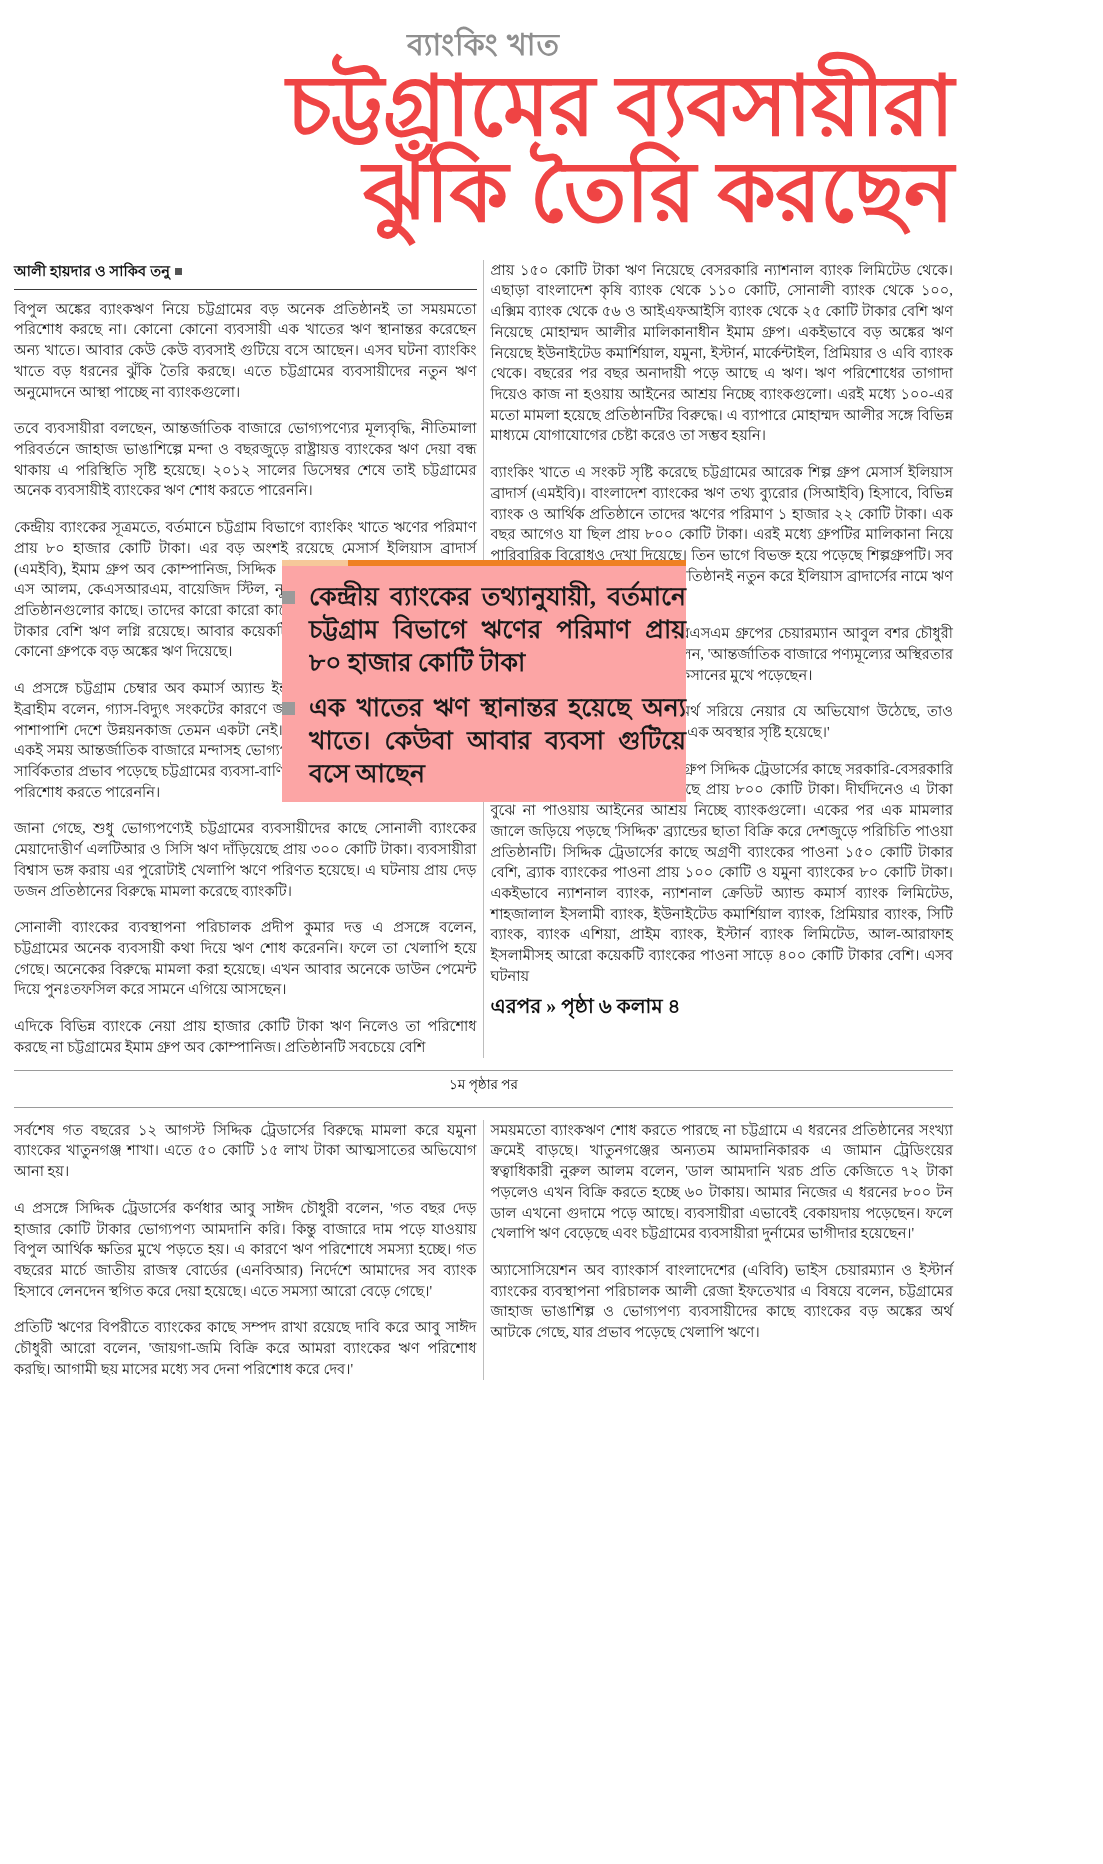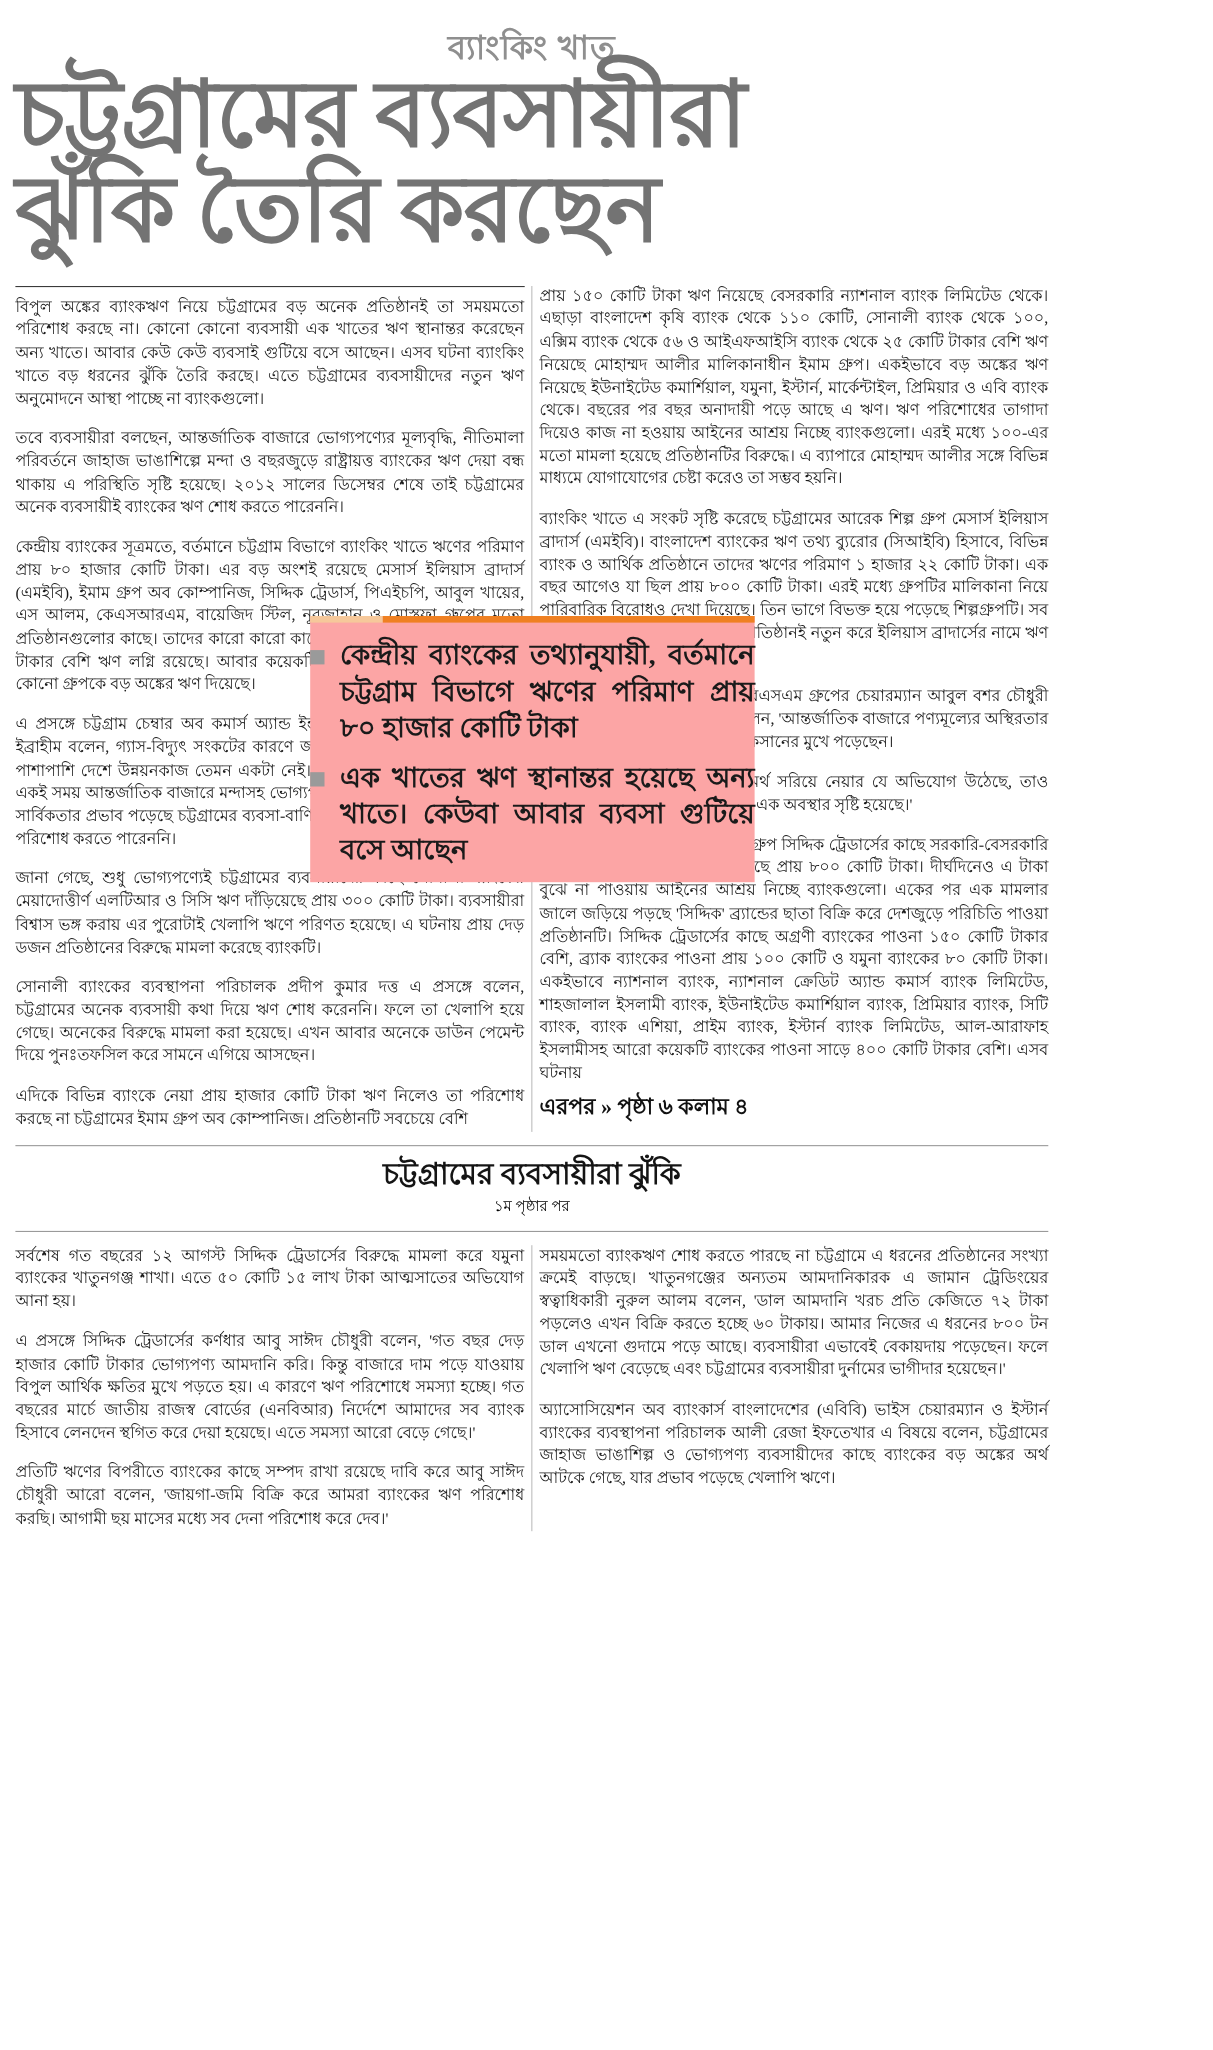--- a/index.html
+++ b/index.html
@@ -21,28 +21,28 @@
   .kicker{
     text-align:center;
     font-size:30px;
     letter-spacing:1px;
     color:#8f8f8f;
     font-weight:700;
     margin:28px 0 2px 0;
     line-height:1.1;
   }
   .headline{
-    text-align:left;
+    text-align:right;
     font-weight:700;
     font-size:84px;
     line-height:0.98;
     letter-spacing:-1px;
-    color:#737373;
+    color:#ef4444;
     margin:4px 0 0 0;
-    font-family:Liberation Serif, serif;
+    font-family:Liberation Sans, sans-serif;
   }
   .headline .hl-line{display:block;}
   .headline .hl-line + .hl-line{margin-top:4px;}
 
   
   .body-wrap{
     position:relative;
     margin-top:26px;
     display:grid;
     grid-template-columns:1fr 1fr 1fr 1fr;
@@ -153,20 +153,23 @@
   <div class="kicker">ব্যাংকিং খাত</div>
 
   <h1 class="headline">
     <span class="hl-line">চট্টগ্রামের ব্যবসায়ীরা</span>
     <span class="hl-line">ঝুঁকি তৈরি করছেন</span>
   </h1>
 
   <div class="body-wrap">
 
     <div class="col" style="grid-column:1 / span 2;">
+      <div class="byline">
+        <span>আলী হায়দার ও সাকিব তনু</span><span class="sq"></span>
+      </div>
       <div class="byline-rule"></div>
 
       <p class="para">বিপুল অঙ্কের ব্যাংকঋণ নিয়ে চট্টগ্রামের বড় অনেক প্রতিষ্ঠানই তা সময়মতো পরিশোধ করছে না। কোনো কোনো ব্যবসায়ী এক খাতের ঋণ স্থানান্তর করেছেন অন্য খাতে। আবার কেউ কেউ ব্যবসাই গুটিয়ে বসে আছেন। এসব ঘটনা ব্যাংকিং খাতে বড় ধরনের ঝুঁকি তৈরি করছে। এতে চট্টগ্রামের ব্যবসায়ীদের নতুন ঋণ অনুমোদনে আস্থা পাচ্ছে না ব্যাংকগুলো।</p>
       <p class="para">তবে ব্যবসায়ীরা বলছেন, আন্তর্জাতিক বাজারে ভোগ্যপণ্যের মূল্যবৃদ্ধি, নীতিমালা পরিবর্তনে জাহাজ ভাঙাশিল্পে মন্দা ও বছরজুড়ে রাষ্ট্রায়ত্ত ব্যাংকের ঋণ দেয়া বন্ধ থাকায় এ পরিস্থিতি সৃষ্টি হয়েছে। ২০১২ সালের ডিসেম্বর শেষে তাই চট্টগ্রামের অনেক ব্যবসায়ীই ব্যাংকের ঋণ শোধ করতে পারেননি।</p>
       <p class="para">কেন্দ্রীয় ব্যাংকের সূত্রমতে, বর্তমানে চট্টগ্রাম বিভাগে ব্যাংকিং খাতে ঋণের পরিমাণ প্রায় ৮০ হাজার কোটি টাকা। এর বড় অংশই রয়েছে মেসার্স ইলিয়াস ব্রাদার্স (এমইবি), ইমাম গ্রুপ অব কোম্পানিজ, সিদ্দিক ট্রেডার্স, পিএইচপি, আবুল খায়ের, এস আলম, কেএসআরএম, বায়েজিদ স্টিল, নূরজাহান ও মোস্তফা গ্রুপের মতো প্রতিষ্ঠানগুলোর কাছে। তাদের কারো কারো কাছে একাধিক ব্যাংকের হাজার কোটি টাকার বেশি ঋণ লগ্নি রয়েছে। আবার কয়েকটি ব্যাংক সিন্ডিকেট করেও কোনো কোনো গ্রুপকে বড় অঙ্কের ঋণ দিয়েছে।</p>
       <p class="para">এ প্রসঙ্গে চট্টগ্রাম চেম্বার অব কমার্স অ্যান্ড ইন্ডাস্ট্রিজের সভাপতি মোর্শেদ মুরাদ ইব্রাহীম বলেন, গ্যাস-বিদ্যুৎ সংকটের কারণে জাহাজ ভাঙাশিল্প ক্ষতিগ্রস্ত হয়েছে। পাশাপাশি দেশে উন্নয়নকাজ তেমন একটা নেই। ফলে রডের চাহিদাও কমে গেছে। একই সময় আন্তর্জাতিক বাজারে মন্দাসহ ভোগ্যপণ্যের দাম বেড়েছে কয়েক দফা। এ সার্বিকতার প্রভাব পড়েছে চট্টগ্রামের ব্যবসা-বাণিজ্যে। ফলে অনেকেই ব্যাংকের ঋণ পরিশোধ করতে পারেননি।</p>
       <p class="para">জানা গেছে, শুধু ভোগ্যপণ্যেই চট্টগ্রামের ব্যবসায়ীদের কাছে সোনালী ব্যাংকের মেয়াদোত্তীর্ণ এলটিআর ও সিসি ঋণ দাঁড়িয়েছে প্রায় ৩০০ কোটি টাকা। ব্যবসায়ীরা বিশ্বাস ভঙ্গ করায় এর পুরোটাই খেলাপি ঋণে পরিণত হয়েছে। এ ঘটনায় প্রায় দেড় ডজন প্রতিষ্ঠানের বিরুদ্ধে মামলা করেছে ব্যাংকটি।</p>
       <p class="para">সোনালী ব্যাংকের ব্যবস্থাপনা পরিচালক প্রদীপ কুমার দত্ত এ প্রসঙ্গে বলেন, চট্টগ্রামের অনেক ব্যবসায়ী কথা দিয়ে ঋণ শোধ করেননি। ফলে তা খেলাপি হয়ে গেছে। অনেকের বিরুদ্ধে মামলা করা হয়েছে। এখন আবার অনেকে ডাউন পেমেন্ট দিয়ে পুনঃতফসিল করে সামনে এগিয়ে আসছেন।</p>
       <p class="para">এদিকে বিভিন্ন ব্যাংকে নেয়া প্রায় হাজার কোটি টাকা ঋণ নিলেও তা পরিশোধ করছে না চট্টগ্রামের ইমাম গ্রুপ অব কোম্পানিজ। প্রতিষ্ঠানটি সবচেয়ে বেশি</p>
     </div>
@@ -192,21 +195,20 @@
       </div>
       <div class="pq-item">
         <span class="pq-bullet"></span>
         <span class="pq-text">এক খাতের ঋণ স্থানান্তর হয়েছে অন্য খাতে। কেউবা আবার ব্যবসা গুটিয়ে বসে আছেন</span>
       </div>
     </aside>
   </div>
 
   <div class="subsection">
     <div class="sec-rule"></div>
-    <div class="sub-headline" style="margin-top:10px;">চট্টগ্রামের ব্যবসায়ীরা ঝুঁকি</div>
     <div class="jumpline">১ম পৃষ্ঠার পর</div>
     <div class="cont-rule"></div>
 
     <div class="lower-grid">
       <div class="col" style="grid-column:1 / span 2;">
         <p class="para">সর্বশেষ গত বছরের ১২ আগস্ট সিদ্দিক ট্রেডার্সের বিরুদ্ধে মামলা করে যমুনা ব্যাংকের খাতুনগঞ্জ শাখা। এতে ৫০ কোটি ১৫ লাখ টাকা আত্মসাতের অভিযোগ আনা হয়।</p>
         <p class="para">এ প্রসঙ্গে সিদ্দিক ট্রেডার্সের কর্ণধার আবু সাঈদ চৌধুরী বলেন, 'গত বছর দেড় হাজার কোটি টাকার ভোগ্যপণ্য আমদানি করি। কিন্তু বাজারে দাম পড়ে যাওয়ায় বিপুল আর্থিক ক্ষতির মুখে পড়তে হয়। এ কারণে ঋণ পরিশোধে সমস্যা হচ্ছে। গত বছরের মার্চে জাতীয় রাজস্ব বোর্ডের (এনবিআর) নির্দেশে আমাদের সব ব্যাংক হিসাবে লেনদেন স্থগিত করে দেয়া হয়েছে। এতে সমস্যা আরো বেড়ে গেছে।'</p>
         <p class="para">প্রতিটি ঋণের বিপরীতে ব্যাংকের কাছে সম্পদ রাখা রয়েছে দাবি করে আবু সাঈদ চৌধুরী আরো বলেন, 'জায়গা-জমি বিক্রি করে আমরা ব্যাংকের ঋণ পরিশোধ করছি। আগামী ছয় মাসের মধ্যে সব দেনা পরিশোধ করে দেব।'</p>
       </div>
       <div class="col" style="grid-column:3 / span 2;">

